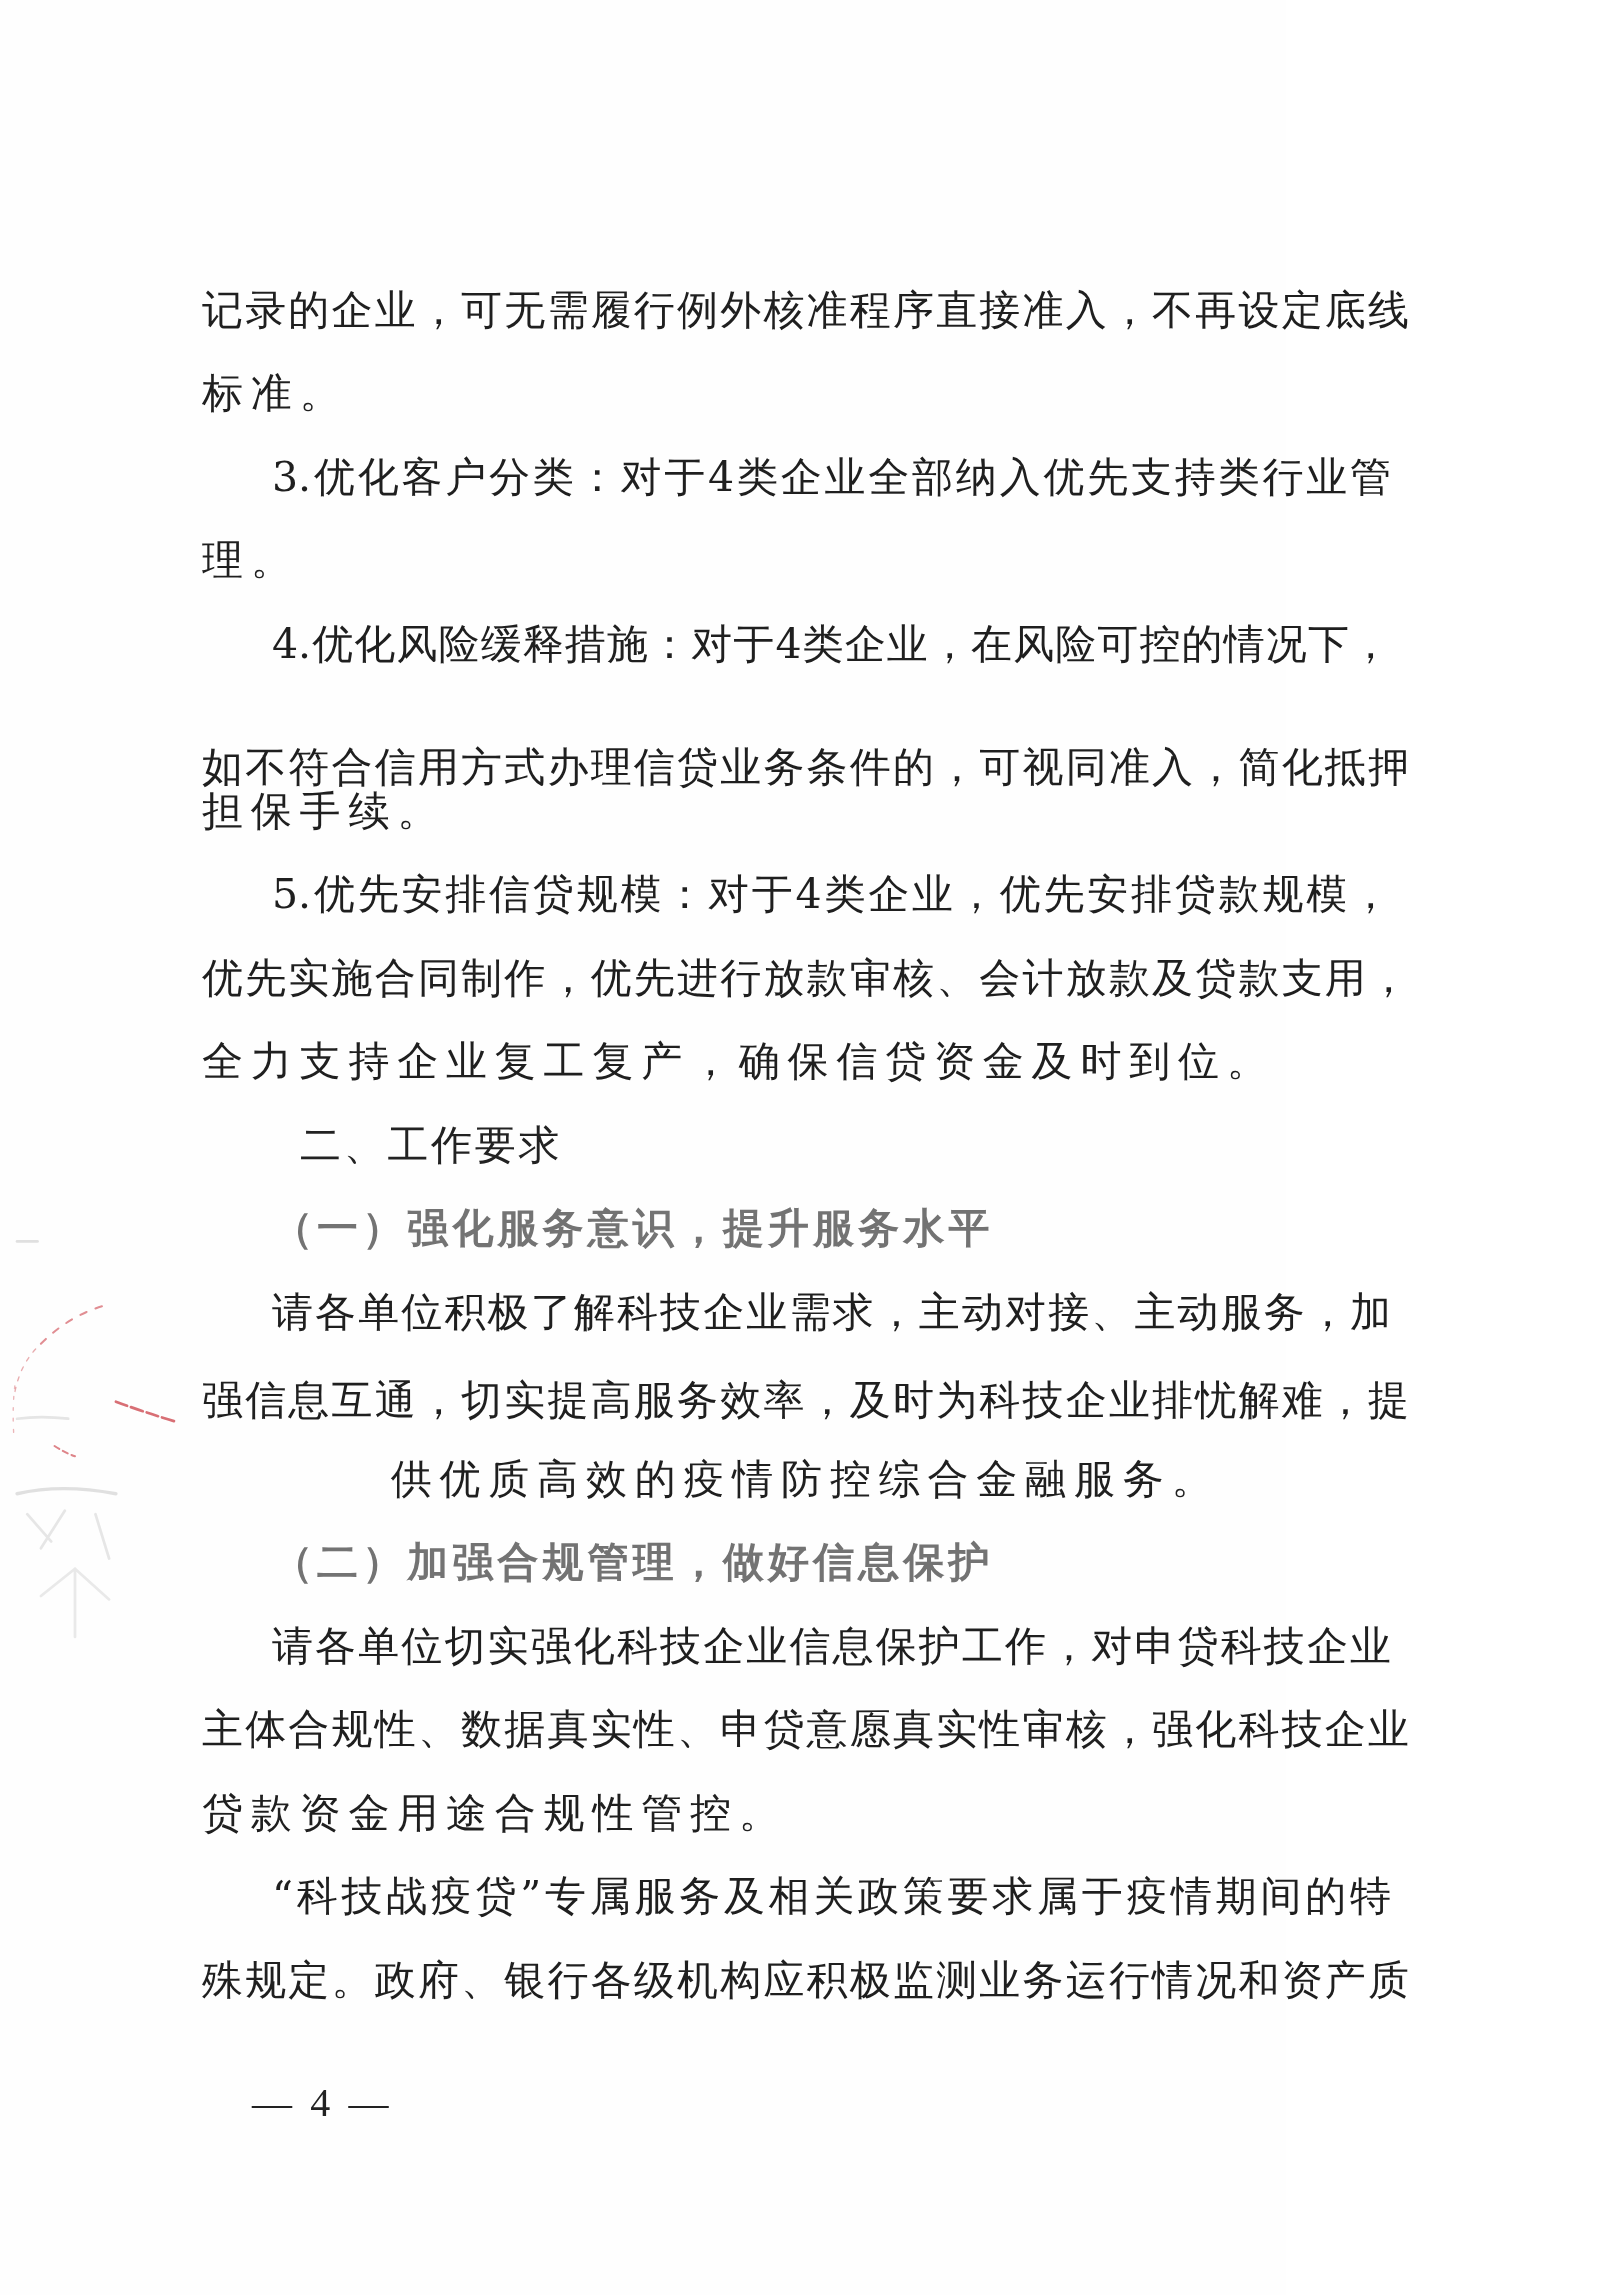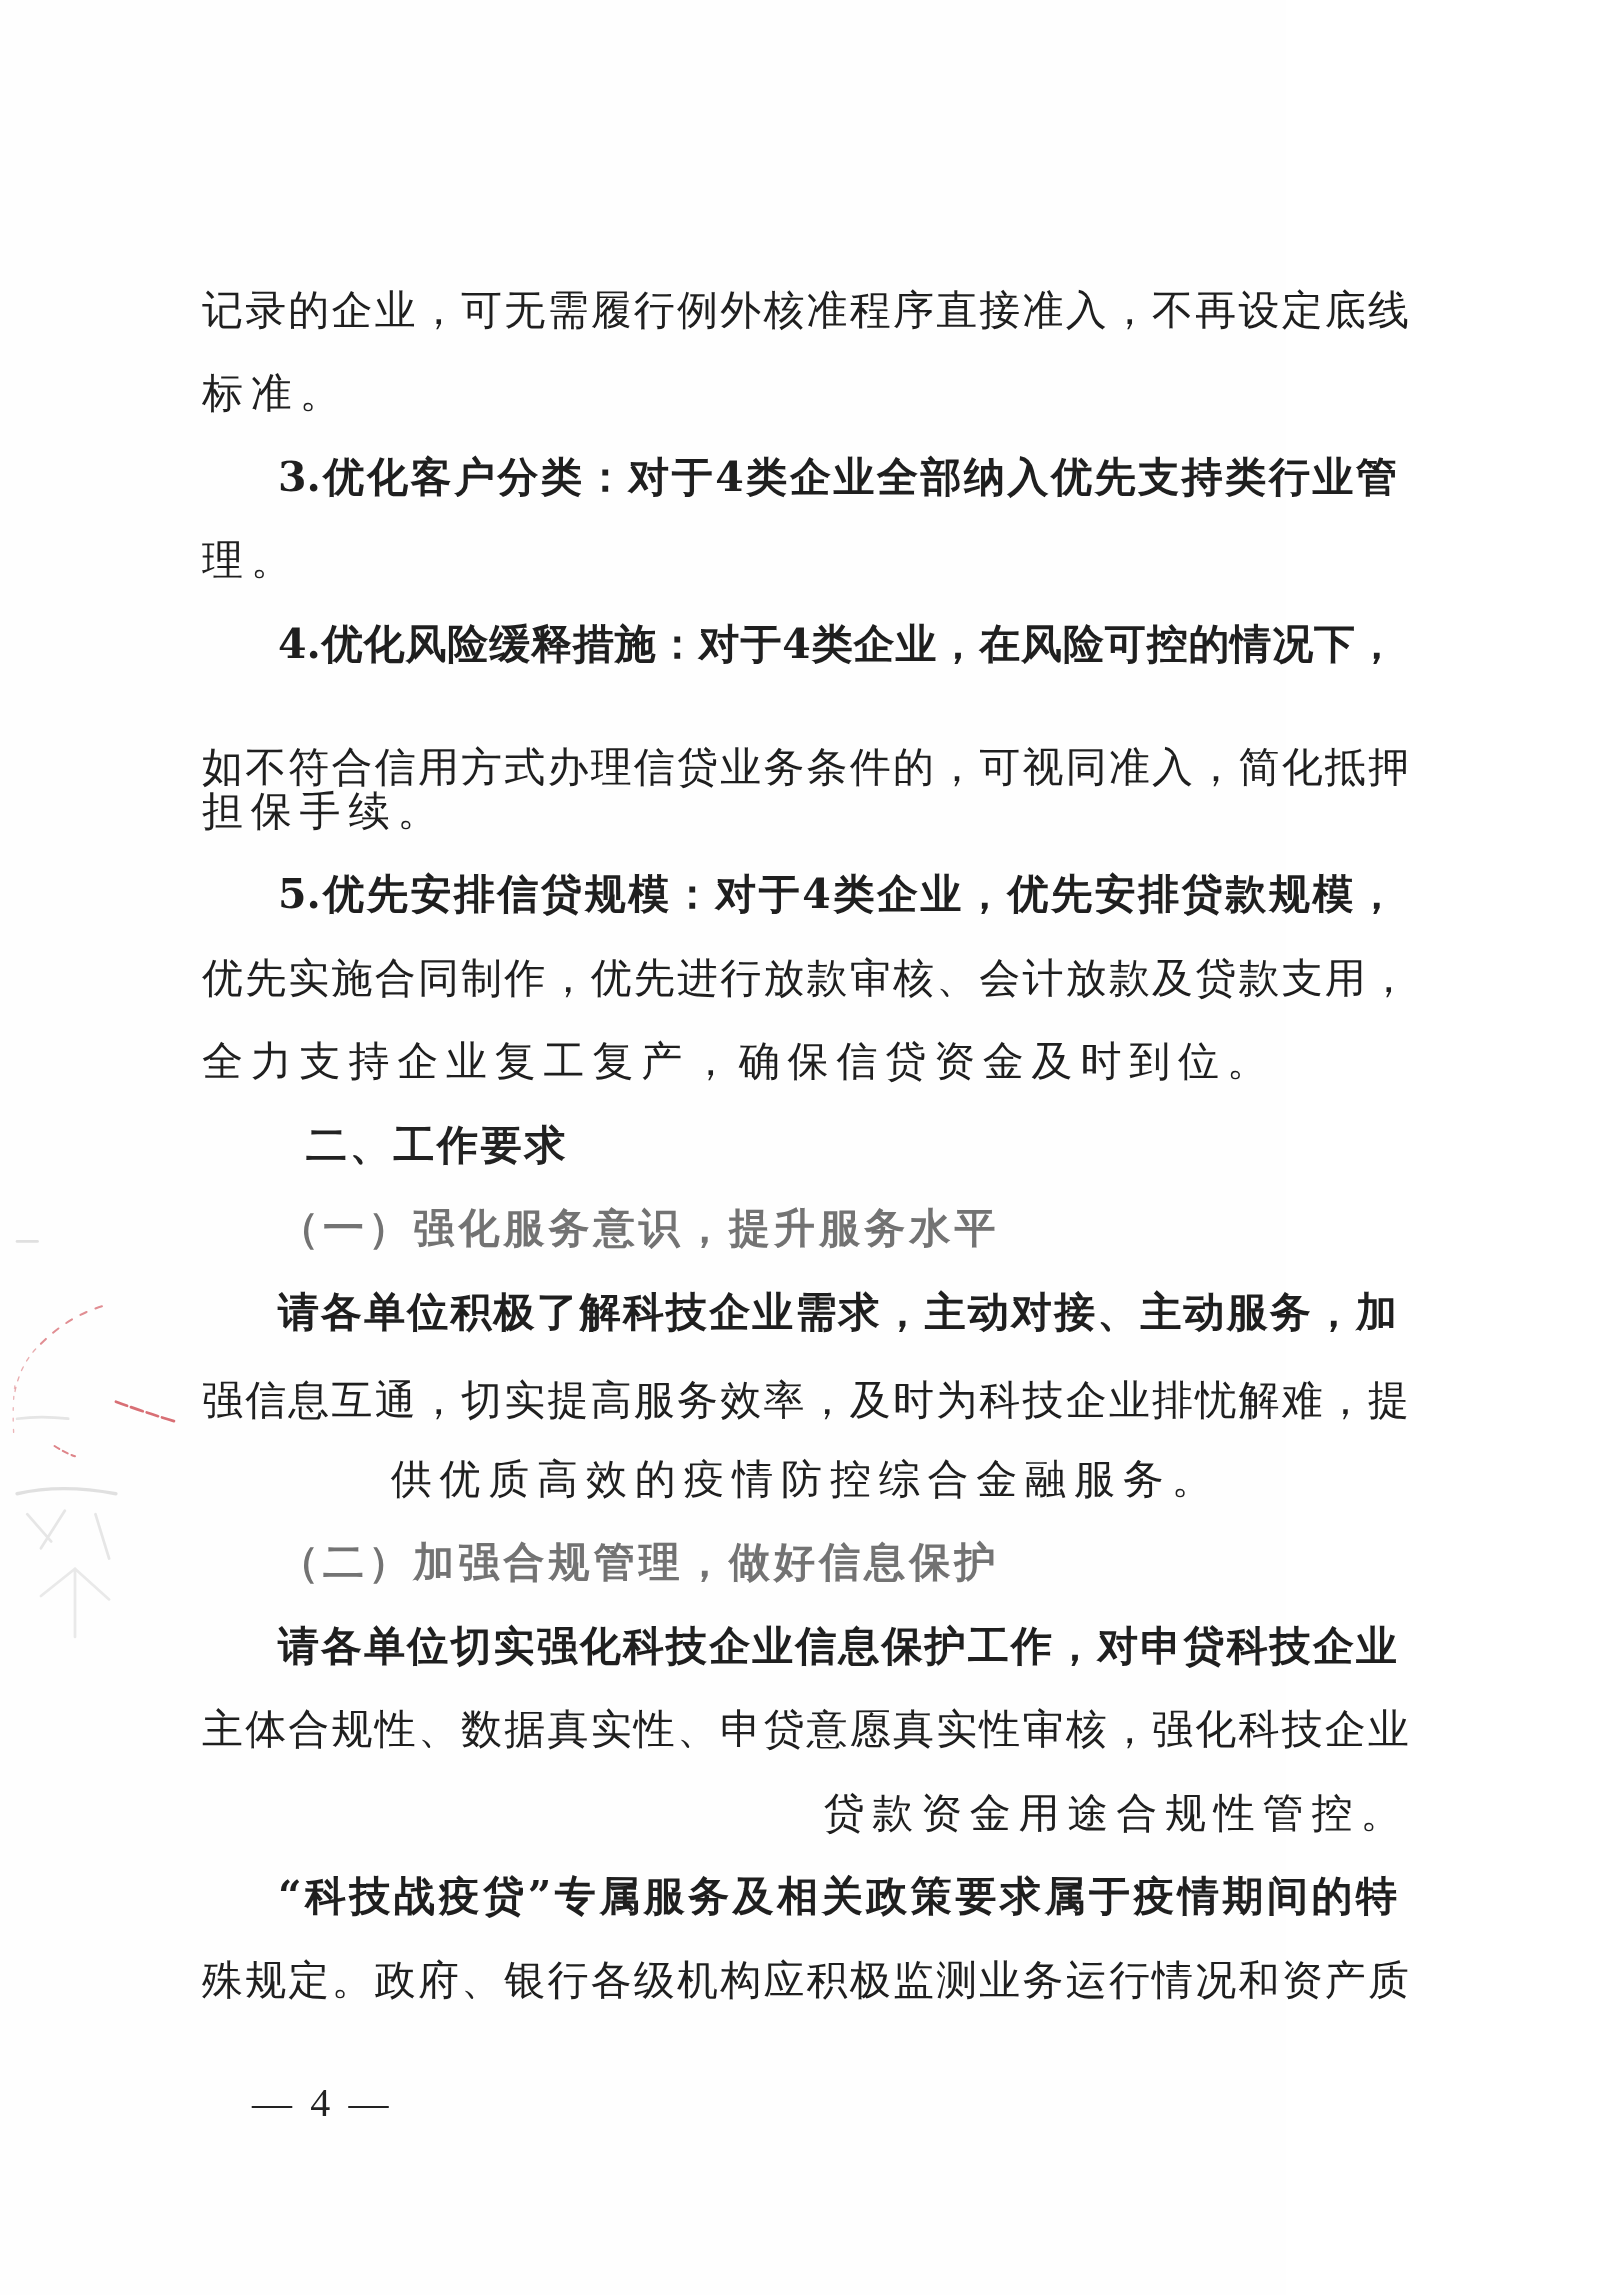--- a/index.html
+++ b/index.html
@@ -28,21 +28,21 @@
       left: 202px;
       width: 1207px;
       height: 83px;
       line-height: 83px;
       font-size: 41px;
       letter-spacing: 7.8px;
       white-space: nowrap;
       overflow: visible;
       color: #1f1f1f;
     }
-    .line.indent { left: 278px; width: 1119px; font-weight: bold; }
+    .line.indent { left: 272px; width: 1119px; }
     .line.just {
       text-align: justify;
       text-align-last: justify;
       letter-spacing: 0;
     }
     .heading-sans {
       font-family: "DejaVu Sans", "Liberation Sans", sans-serif;
       font-weight: normal;
       letter-spacing: 2.7px;
       color: #222;
@@ -107,20 +107,20 @@
       <div class="line just" style="top: 937px;">优先实施合同制作，优先进行放款审核、会计放款及贷款支用，</div>
       <div class="line" style="top: 1020px;">全力支持企业复工复产，确保信贷资金及时到位。</div>
       <div class="line indent heading-sans" style="top: 1104px;">二、工作要求</div>
       <div class="line indent heading-bold" style="top: 1187px;">（一）强化服务意识，提升服务水平</div>
       <div class="line indent just" style="top: 1271px;">请各单位积极了解科技企业需求，主动对接、主动服务，加</div>
       <div class="line just" style="top: 1359px;">强信息互通，切实提高服务效率，及时为科技企业排忧解难，提</div>
       <div class="line" style="top: 1438px; text-align: center;">供优质高效的疫情防控综合金融服务。</div>
       <div class="line indent heading-bold" style="top: 1521px;">（二）加强合规管理，做好信息保护</div>
       <div class="line indent just" style="top: 1605px;">请各单位切实强化科技企业信息保护工作，对申贷科技企业</div>
       <div class="line just" style="top: 1688px;">主体合规性、数据真实性、申贷意愿真实性审核，强化科技企业</div>
-      <div class="line" style="top: 1772px; text-align: right;">贷款资金用途合规性管控。</div>
+      <div class="line" style="top: 1772px;">贷款资金用途合规性管控。</div>
       <div class="line indent just" style="top: 1855px;">“科技战疫贷”专属服务及相关政策要求属于疫情期间的特</div>
       <div class="line just" style="top: 1939px;">殊规定。政府、银行各级机构应积极监测业务运行情况和资产质</div>
     </div>
 
   <div class="page-number">— 4 —</div>
 </div>
 
 
 </body></html>

